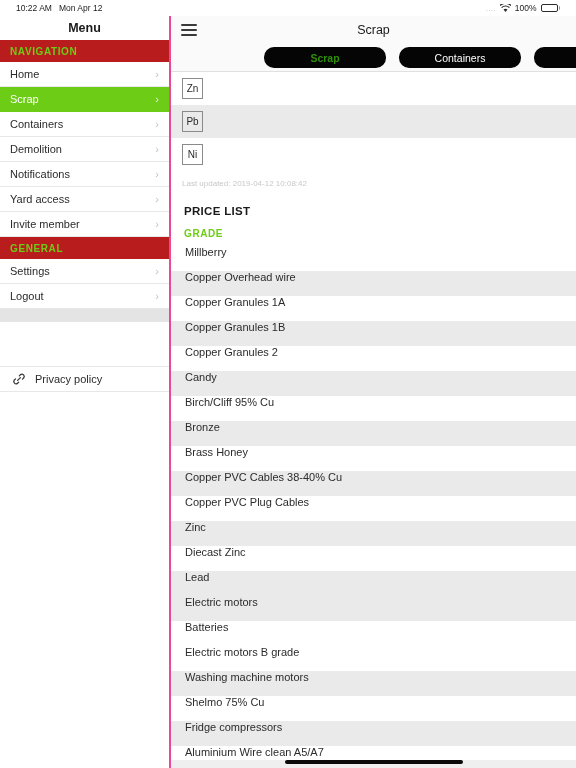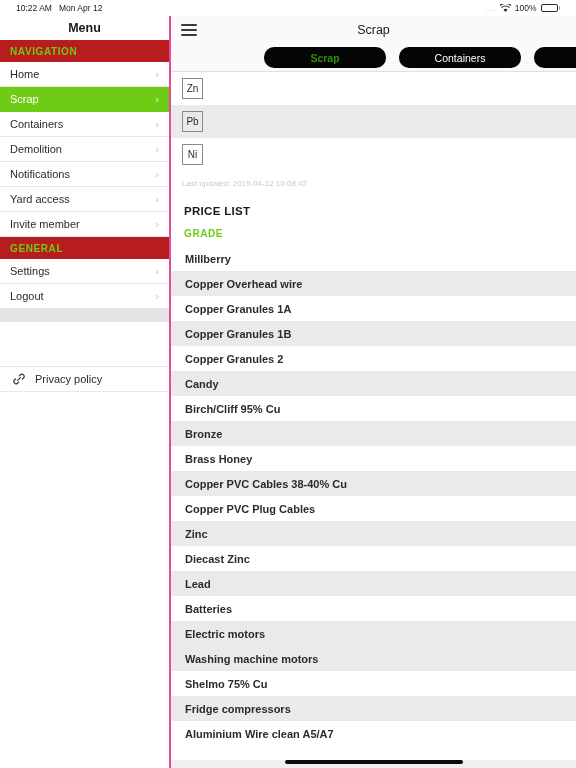--- a/index.html
+++ b/index.html
@@ -137,25 +137,24 @@
   }
   .pricelist-head {
     padding: 17px 0 0 13px;
     font-size: 11.5px; font-weight: bold; color: #1a1a1a; letter-spacing: 0.3px;
   }
   .grade-head {
     padding: 11px 0 7px 13px;
     font-size: 10px; font-weight: bold; color: #6dcc16; letter-spacing: 0.6px;
   }
   .grade-row {
-    height: 25px; display: flex; align-items: center;
+    height: 25px; display: flex; align-items: flex-start;
     padding: 0 0 0 14px;
     font-size: 11px; color: #2b2b2b;
     background: #ffffff;
-    font-weight: bold;
   }
   .grade-row.alt { background: #eaeaea; }
 
   .home-indicator {
     position: absolute; bottom: 4px; left: 0; right: 0;
     display: flex; justify-content: center;
     pointer-events: none;
   }
   .home-bar { width: 178px; height: 4px; background: #0a0a0a; border-radius: 3px; }
   .bottom-strip { position:absolute; bottom:0; left:0; right:0; height:8px; background:#efefef; }
@@ -327,25 +326,28 @@
           </div>
         <div class="grade-row alt">
             <span>Zinc</span>
           </div>
         <div class="grade-row">
             <span>Diecast Zinc</span>
           </div>
         <div class="grade-row alt">
             <span>Lead</span>
           </div>
+        <div class="grade-row alt">
+            <span>Electric motors</span>
+          </div>
         <div class="grade-row">
             <span>Batteries</span>
           </div>
-        <div class="grade-row alt">
-            <span>Electric motors</span>
+        <div class="grade-row">
+            <span>Electric motors B grade</span>
           </div>
         <div class="grade-row alt">
             <span>Washing machine motors</span>
           </div>
         <div class="grade-row">
             <span>Shelmo 75% Cu</span>
           </div>
         <div class="grade-row alt">
             <span>Fridge compressors</span>
           </div>

